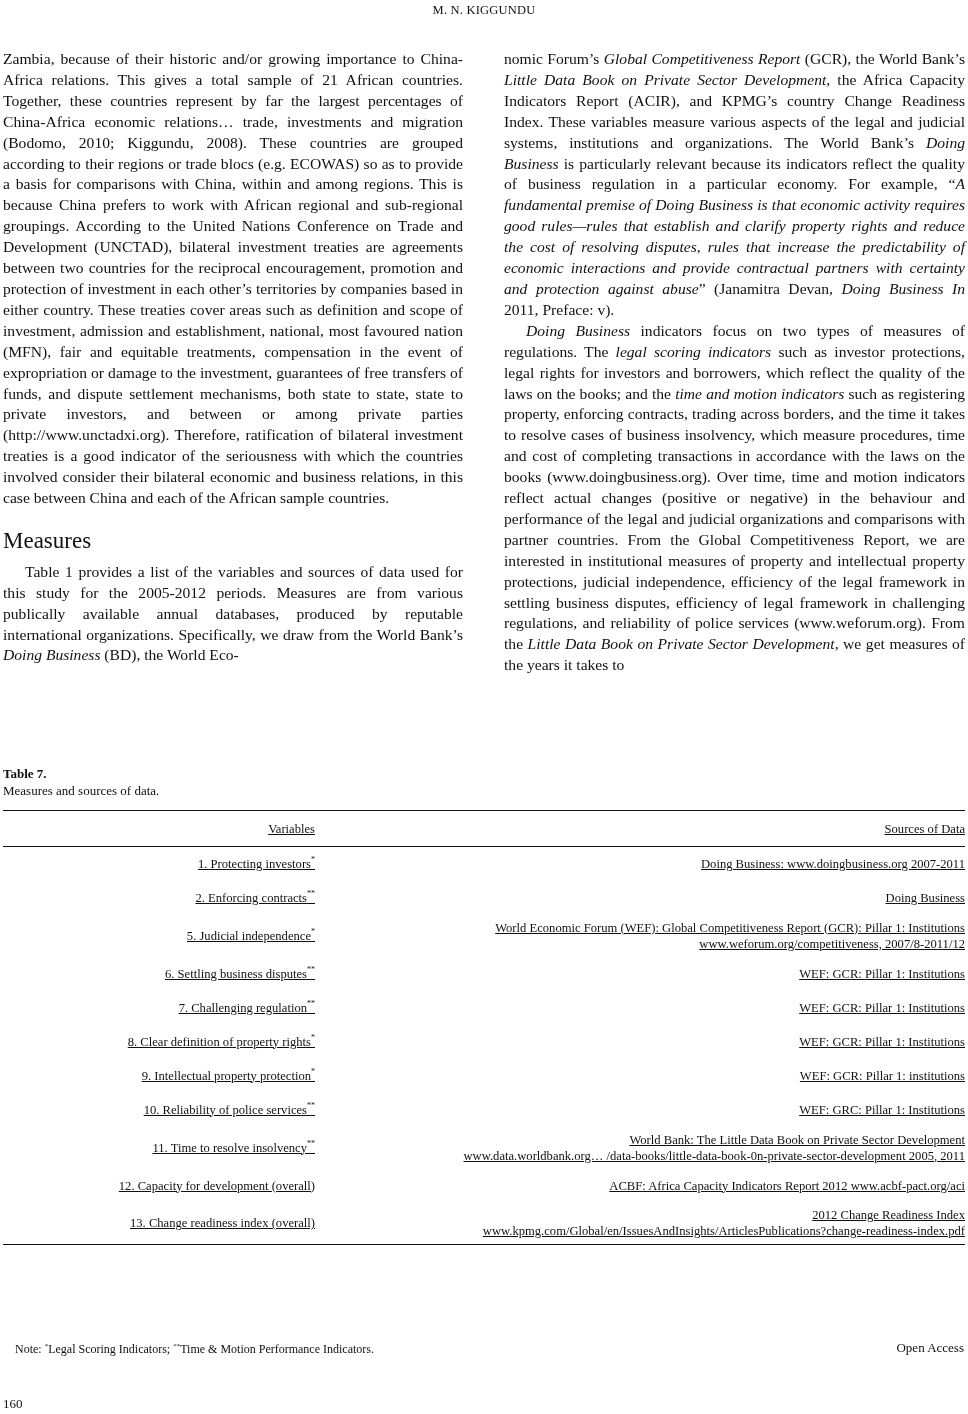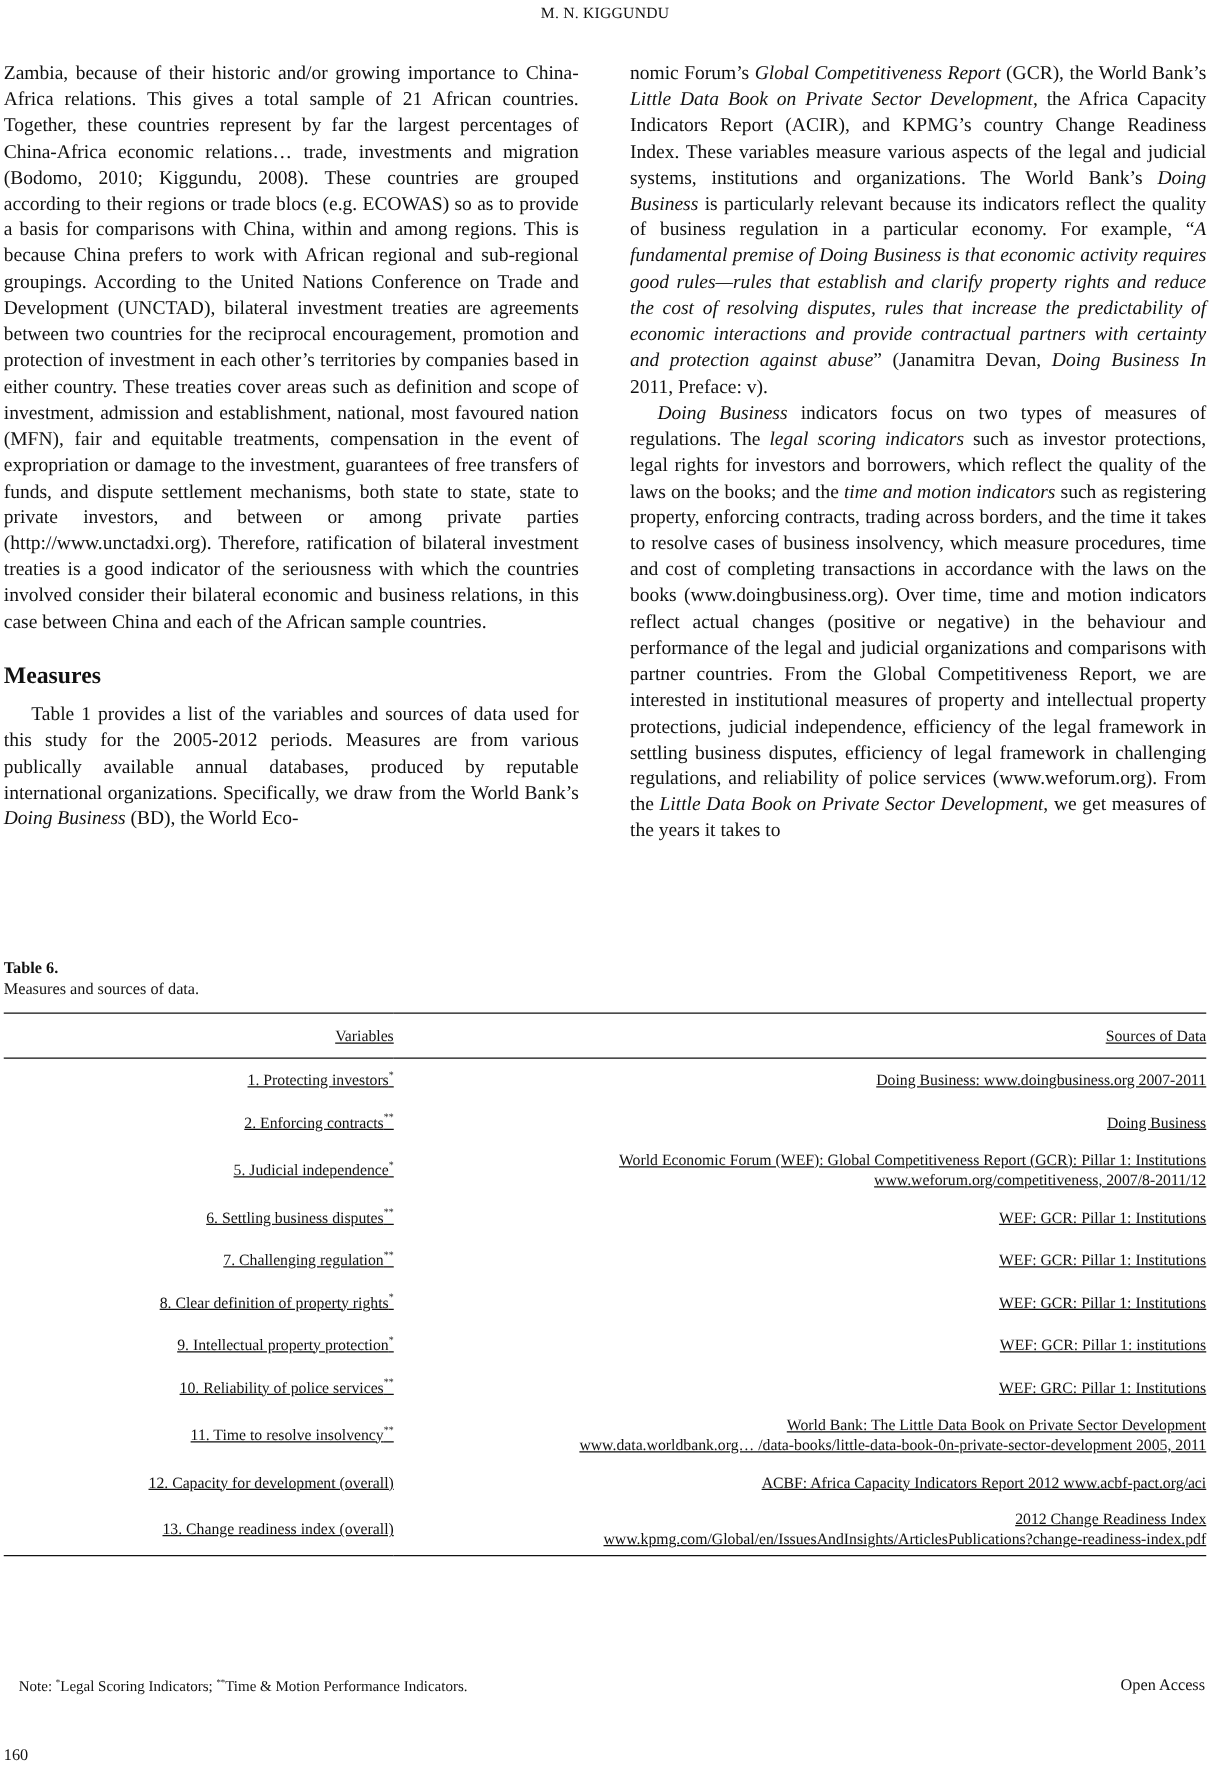--- a/index.html
+++ b/index.html
@@ -3,21 +3,21 @@
 <meta charset="utf-8">
 <style>
   html, body { margin: 0; padding: 0; background: #ffffff; }
   body { width: 968px; height: 1414px; position: relative; overflow: hidden; color: #111; font-family: "Liberation Serif", "DejaVu Serif", serif; }
   .running-head { position: absolute; top: 3px; left: 0; width: 968px; text-align: center; font-size: 12.5px; letter-spacing: 0.2px; }
   .col { position: absolute; top: 49px; font-size: 15.6px; line-height: 20.9px; text-align: justify; }
   .col p { margin: 0; }
   .col-left { left: 3px; width: 460px; }
   .col-right { left: 504px; width: 461px; }
   .indent { text-indent: 22px; }
-  .heading { font-weight: bold; font-size: 19px; margin-top: 22px !important; margin-bottom: 10px !important; }
+  .heading { font-weight: normal; font-size: 23px; margin-top: 22px !important; margin-bottom: 10px !important; }
   i { }
   b { font-weight: normal; }
   .table-caption { position: absolute; left: 3px; top: 765px; font-size: 13px; line-height: 17px; }
   .table-caption .label { font-weight: bold; }
   table.data { position: absolute; left: 3px; top: 810px; width: 962px; border-collapse: collapse; font-size: 12.6px; line-height: 16px; }
   table.data th, table.data td { text-align: right; font-weight: normal; vertical-align: middle; padding: 0; text-decoration: underline; }
   table.data thead tr { height: 36px; }
   table.data thead th { border-top: 1.5px solid #111; border-bottom: 1.5px solid #111; }
   table.data tbody tr { height: 34px; }
   table.data tbody tr.tall { height: 42px; }
@@ -39,21 +39,21 @@
   <p class="heading">Measures</p>
   <p class="indent"><b>Table 1</b><span> provides a list of the variables and sources of data used for this study for the 2005-2012 periods. Measures are from various publically available annual databases, produced by reputable international organizations. Specifically, we draw from the World Bank’s </span><i>Doing Business</i><span> (BD), the World Eco-</span></p>
 </div>
 
 <div class="col col-right">
   <p><span>nomic Forum’s </span><i>Global Competitiveness Report</i><span> (GCR), the World Bank’s </span><i>Little Data Book on Private Sector Development</i><span>, the Africa Capacity Indicators Report (ACIR), and KPMG’s country Change Readiness Index. These variables measure various aspects of the legal and judicial systems, institutions and organizations. The World Bank’s </span><i>Doing Business</i><span> is particularly relevant because its indicators reflect the quality of business regulation in a particular economy. For example, “</span><i>A fundamental premise of Doing Business is that economic activity requires good rules—rules that establish and clarify property rights and reduce the cost of resolving disputes, rules that increase the predictability of economic interactions and provide contractual partners with certainty and protection against abuse</i><span>” (Janamitra Devan, </span><i>Doing Business In</i><span> 2011, Preface: v).</span></p>
   <p class="indent"><i>Doing Business</i><span> indicators focus on two types of measures of regulations. The </span><i>legal scoring indicators</i><span> such as investor protections, legal rights for investors and borrowers, which reflect the quality of the laws on the books; and the </span><i>time and motion indicators</i><span> such as registering property, enforcing contracts, trading across borders, and the time it takes to resolve cases of business insolvency, which measure procedures, time and cost of completing transactions in accordance with the laws on the books (www.doingbusiness.org). Over time, time and motion indicators reflect actual changes (positive or negative) in the behaviour and performance of the legal and judicial organizations and comparisons with partner countries. From the Global Competitiveness Report, we are interested in institutional measures of property and intellectual property protections, judicial independence, efficiency of the legal framework in settling business disputes, efficiency of legal framework in challenging regulations, and reliability of police services (www.weforum.org). From the </span><i>Little Data Book on Private Sector Development</i><span>, we get measures of the years it takes to</span></p>
 </div>
 
 <div class="table-caption">
-  <div class="label">Table 6.</div>
+  <div class="label">Table 7.</div>
   <div>Measures and sources of data.</div>
 </div>
 
 <table class="data">
   <colgroup>
       <col class="c1">
       <col>
     </colgroup>
   <thead>
     <tr>

